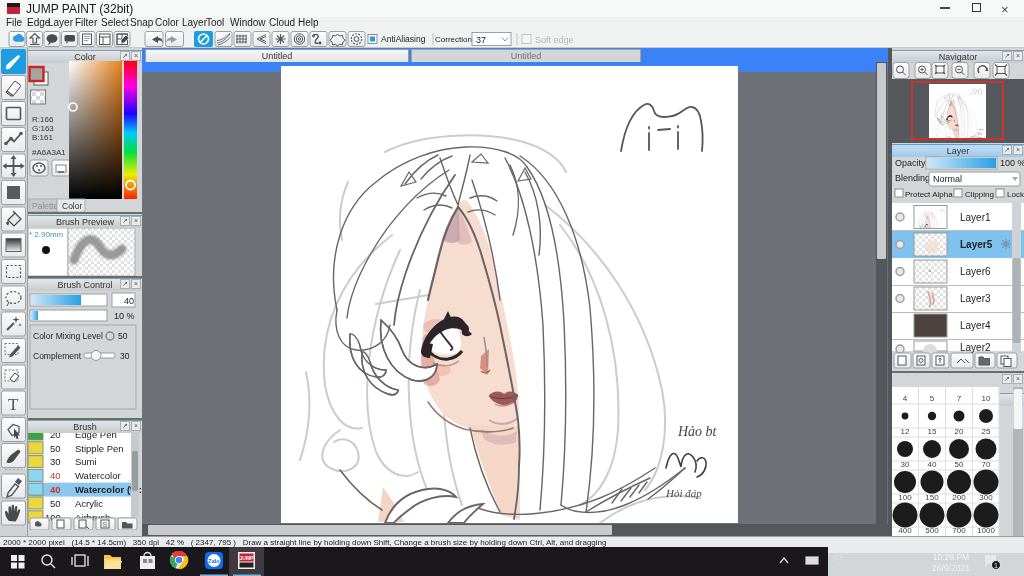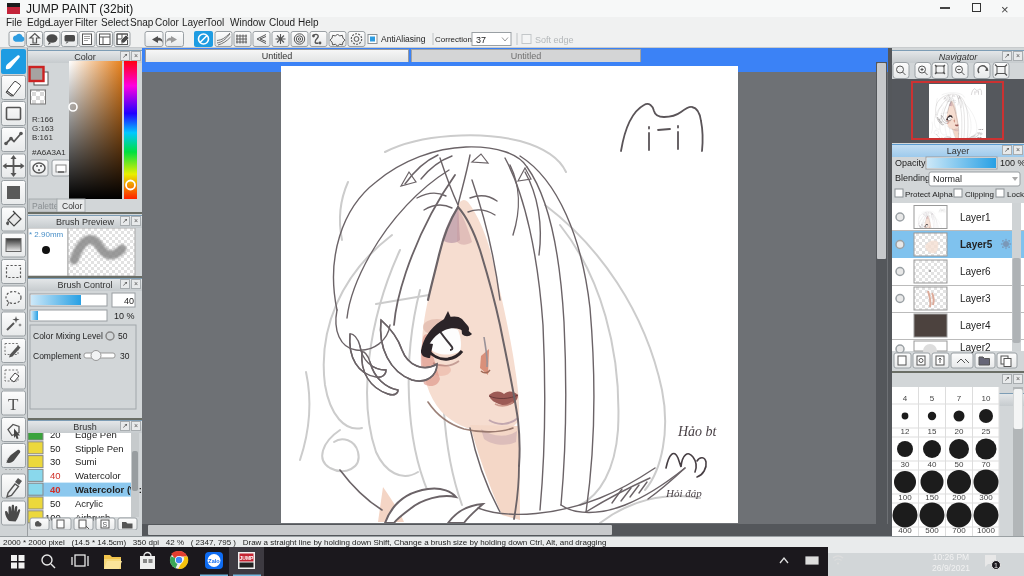--- a/index.html
+++ b/index.html
@@ -520,21 +520,21 @@
   </div>
 
   <div class="abs" style="left:0;top:476px;width:746px;height:12px;background:#54575b;">
     <div class="abs" style="left:6px;top:1px;width:464px;height:10px;background:#c7c9cb;border-radius:1px;"></div>
   </div>
 </div>
 
 <div class="abs" style="left:888px;top:48px;width:4px;height:488px;background:#54575b;"></div>
 <div id="rightpanels" class="abs" style="left:892px;top:48px;width:132px;height:488px;background:#d2d6d8;overflow:hidden;">
 
-  <div class="ptitle" style="top:2px;font-style:italic;">Navigator</div>
+  <div class="ptitle" style="top:2px;">Navigator</div>
   <div class="pbtns" style="top:3px;">
       <div style="left:0;">↗</div>
       <div style="left:11px;">×</div>
     </div>
   <svg width="132" height="95" style="position:absolute;left:0;top:0;">
     <g stroke="#9aa0a4" fill="url(#bg1)">
       <rect x="1" y="14.5" width="16" height="16" rx="3"></rect>
       <rect x="23" y="14.5" width="16" height="16" rx="3"></rect>
       <rect x="40" y="14.5" width="16" height="16" rx="3"></rect>
       <rect x="60" y="14.5" width="16" height="16" rx="3"></rect>

